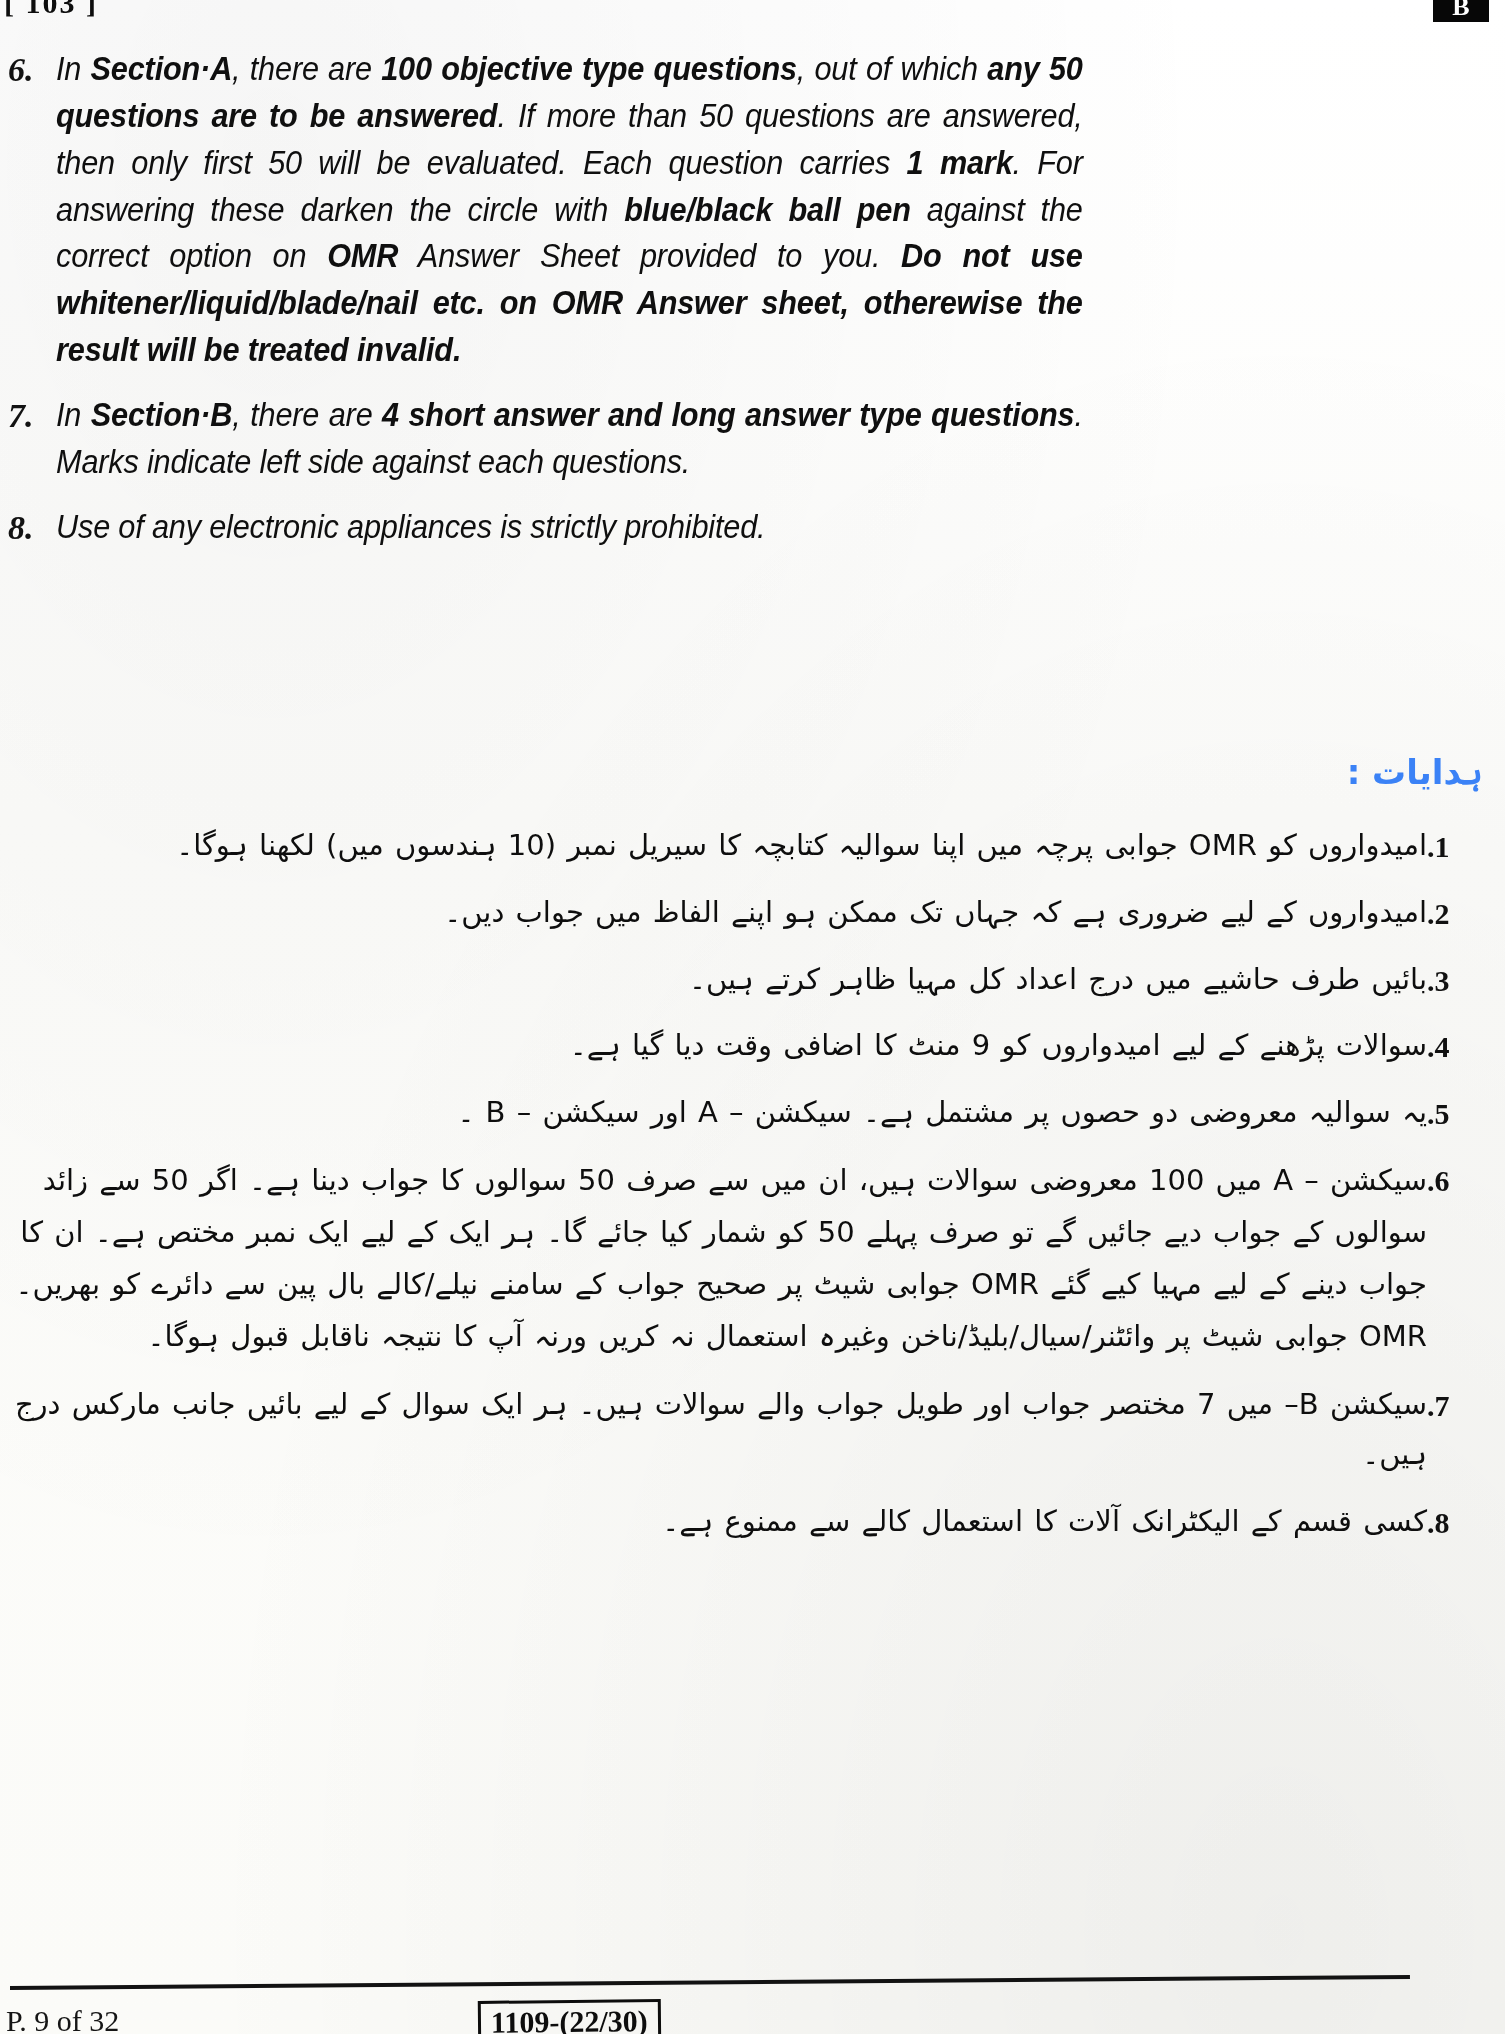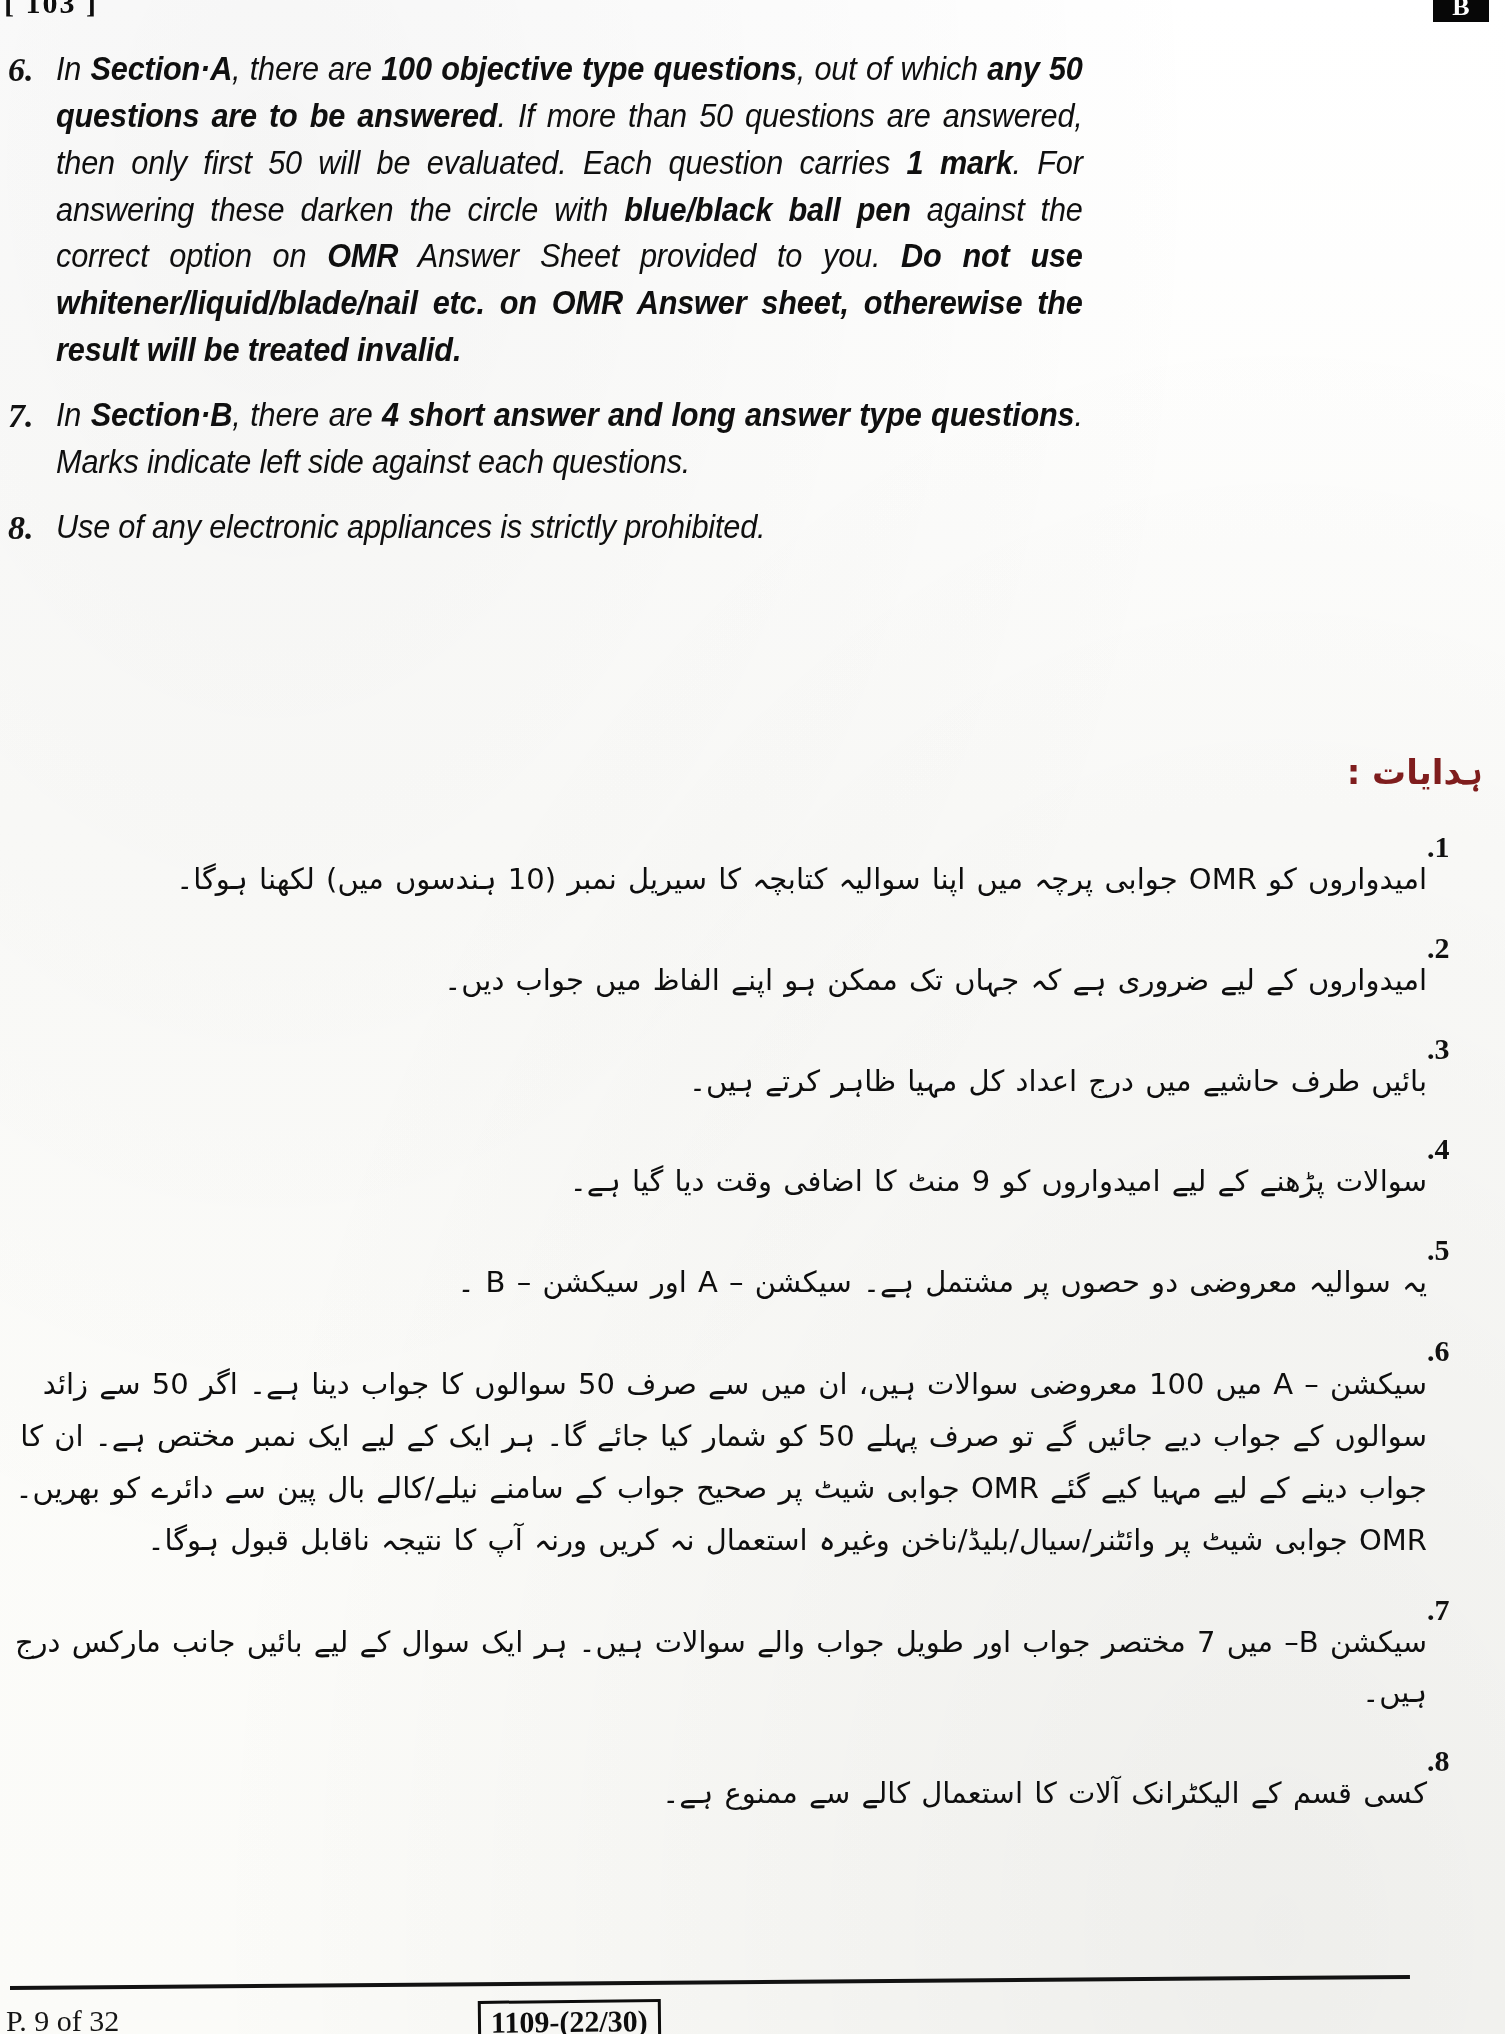--- a/index.html
+++ b/index.html
@@ -67,21 +67,21 @@
     letter-spacing:-0.2px;
   }
   .en-text b{font-weight:700;}
   .en-text.just{text-align:justify;text-justify:inter-word;}
 
   
   .ur-head{
     position:absolute;right:22px;top:752px;
     direction:rtl;
     font-family:"DejaVu Sans",sans-serif;
-    font-size:34px;font-weight:700;color:#7f1d1d;
+    font-size:34px;font-weight:700;color:#3b82f6;
   }
   .ur-block{
     position:absolute;left:0;top:820px;width:1505px;
     direction:rtl;
   }
   .ur-item{
     display:flex;flex-direction:row;
     align-items:flex-start;
     margin-bottom:16px;
     padding-left:10px;padding-right:14px;
@@ -96,21 +96,20 @@
   }
   .ur-text{
     flex:1;
     direction:rtl;
     text-align:right;
     font-family:"DejaVu Sans",sans-serif;
     font-size:29px;
     line-height:1.75;
     color:#0e0e0e;
     word-spacing:2px;
-    margin-top:34px;
   }
   .ur-text.long{line-height:1.8;}
 
   
   .footer-rule{
     position:absolute;left:10px;top:1986px;width:1400px;height:4px;
     background:#121212;
     transform:rotate(-0.45deg);
     transform-origin:left center;
   }

